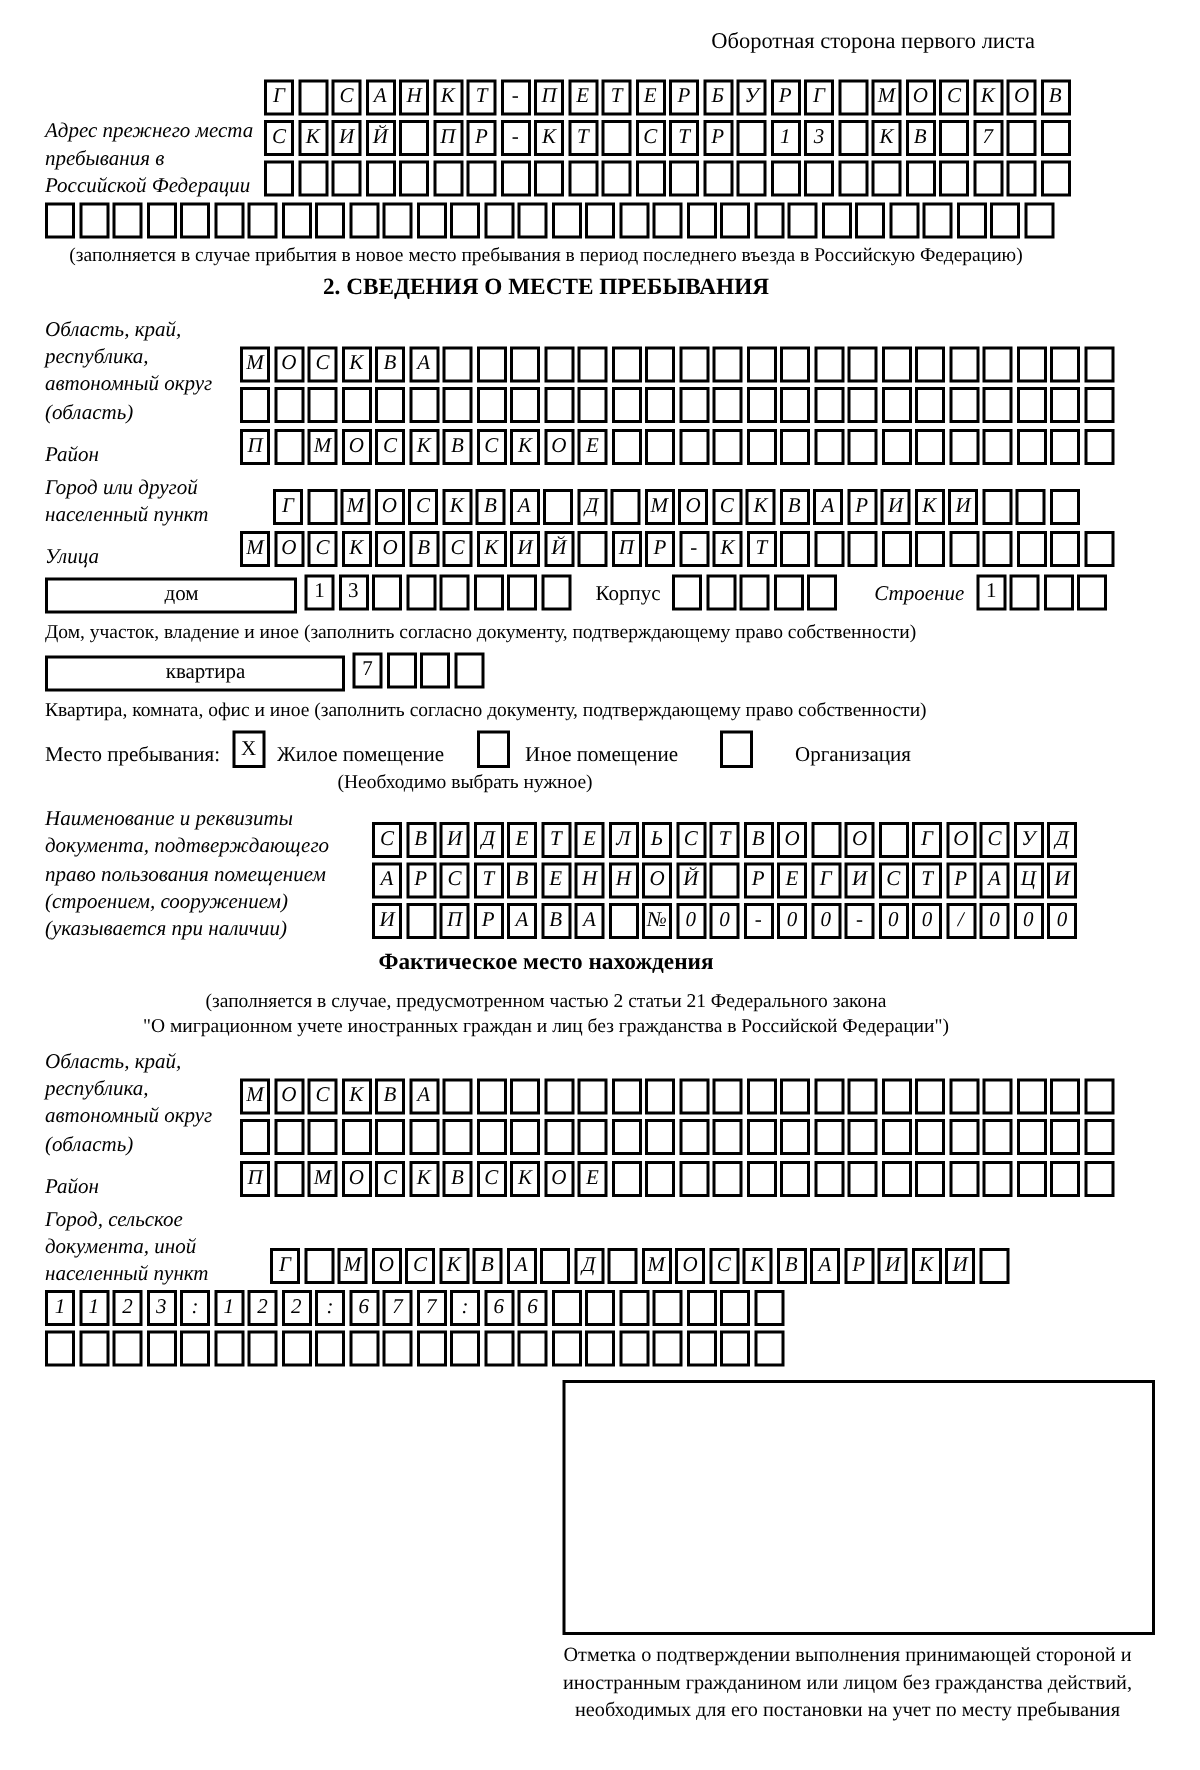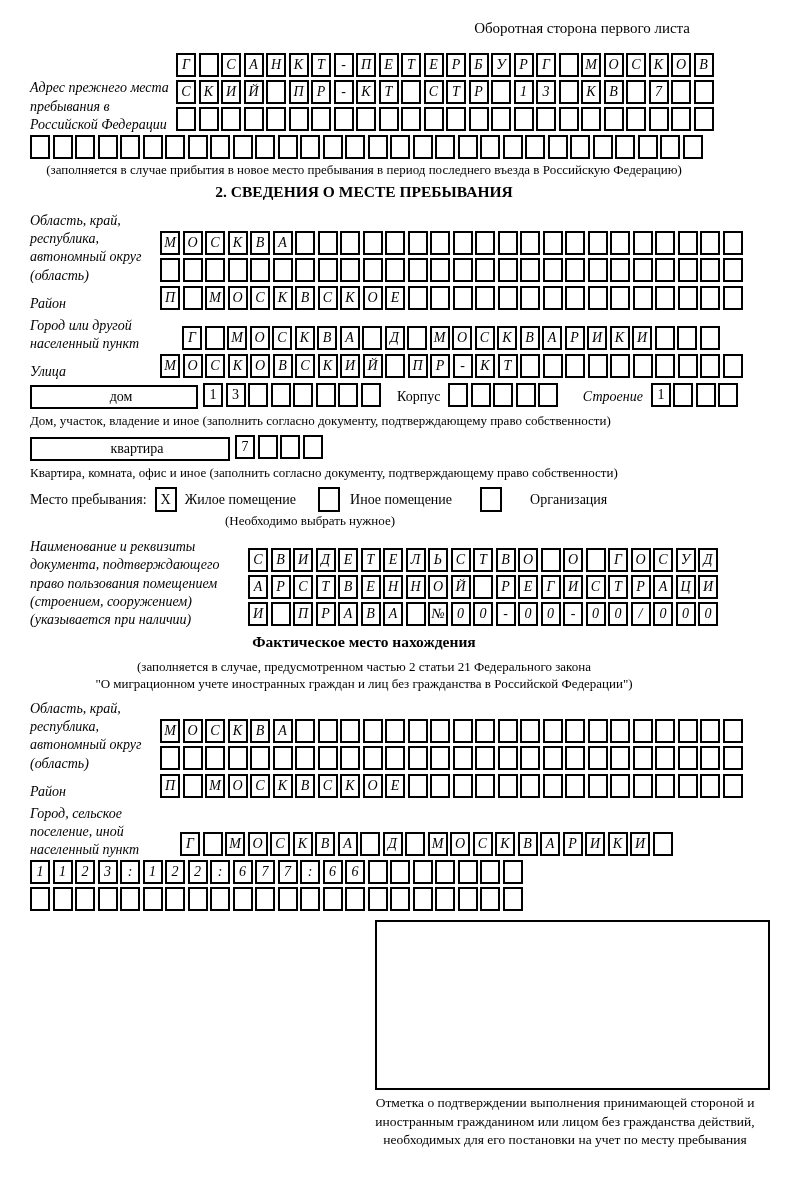--- a/index.html
+++ b/index.html
@@ -16,21 +16,21 @@
   .ind22{margin-left:22px;}
   .note{font-size:13px;text-align:center;margin:1px 0 5px 0;}
   .note-l{font-size:13px;margin:0 0 6px 0;}
   .sect-title{font-size:15.5px;font-weight:bold;text-align:center;margin:4px 0 8px 0;}
   .widebox{box-sizing:border-box;border:2px solid #000;height:24px;display:flex;align-items:center;
       justify-content:center;font-size:14px;flex:none;padding-left:14px;}
   .domrow{display:flex;align-items:center;margin:2px 0 3px 0;}
   .inl{font-size:14px;flex:none;}
   .chk{box-sizing:border-box;width:22px;height:25px;border:2px solid #000;display:flex;align-items:center;
       justify-content:center;font-size:14px;flex:none;}
-  .stayrow{display:flex;align-items:center;margin:3px 0 1px 0;font-size:14px;}
+  .stayrow{display:flex;align-items:flex-end;margin:3px 0 1px 0;font-size:14px;}
   .stamp-box{width:395px;height:170px;border:2px solid #000;margin-left:345px;box-sizing:border-box;margin-top:6px;}
   .stamp-caption{width:420px;margin-left:325px;text-align:center;font-size:13.5px;line-height:1.35;margin-top:4px;}
   .mt6{margin-top:6px;}
 </style>
 </head>
 <body>
 
 <div class="page">
 
   <div class="hdr">Оборотная сторона первого листа</div>
@@ -537,21 +537,21 @@
           <span class="cb"></span>
           <span class="cb"></span>
           <span class="cb"></span>
           <span class="cb"></span>
           <span class="cb"></span>
         </div>
     </div>
   </div>
 
   <div class="blk">
-    <div class="lbl w150">Город, сельское поселение, иной населенный пункт</div>
+    <div class="lbl w150">Город, сельское документа, иной населенный пункт</div>
     <div class="rows">
       <div class="boxrow">
           <span class="cb">Г</span>
           <span class="cb"></span>
           <span class="cb">М</span>
           <span class="cb">О</span>
           <span class="cb">С</span>
           <span class="cb">К</span>
           <span class="cb">В</span>
           <span class="cb">А</span>

